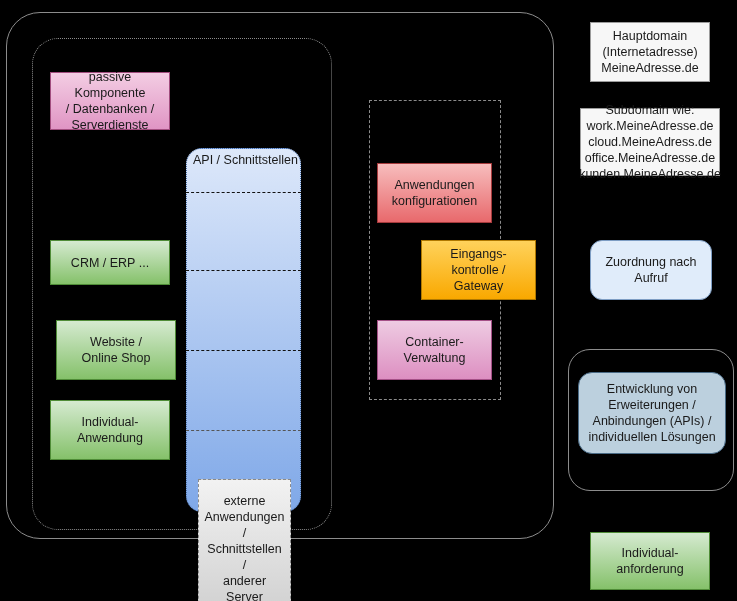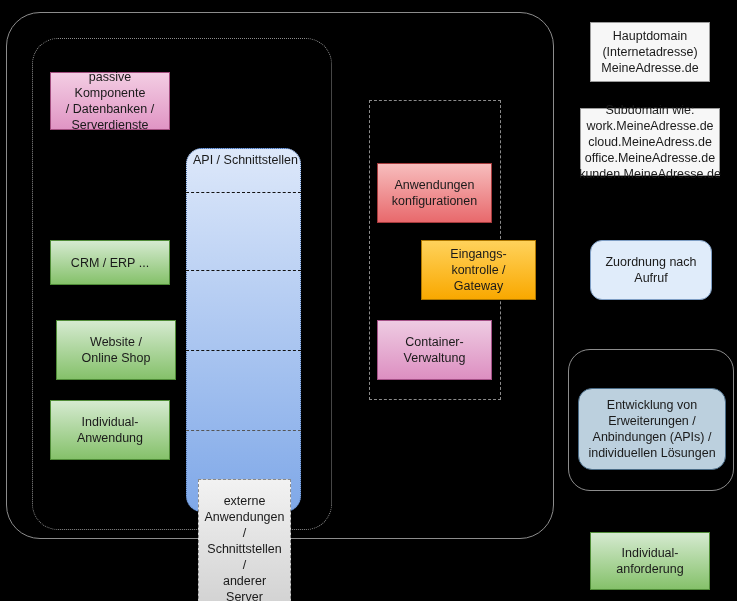--- a/index.html
+++ b/index.html
@@ -116,21 +116,21 @@
   .p-api          { left: 186px; top: 148px; width: 115px; height: 364px; }
   .p-extern       { left: 198px; top: 479px; width: 93px;  height: 140px; }
 
   .p-sicherheit   { left: 377px; top: 163px; width: 115px; height: 60px; }
   .p-eingang      { left: 377px; top: 240px; width: 115px; height: 60px; margin-left: 44px; }
   .p-container    { left: 377px; top: 320px; width: 115px; height: 60px; }
 
   .p-hauptdomain  { left: 590px; top: 22px;  width: 120px; height: 60px; }
   .p-subdomain    { left: 580px; top: 108px; width: 140px; height: 68px; }
   .p-zuordnung    { left: 590px; top: 240px; width: 122px; height: 60px; }
-  .p-entwicklung  { left: 578px; top: 388px; width: 148px; height: 82px; }
+  .p-entwicklung  { left: 578px; top: 372px; width: 148px; height: 82px; }
   .p-anforderung  { left: 590px; top: 532px; width: 120px; height: 58px; }
 
   
   .api-divider {
     position: absolute;
     left: 186px;
     width: 115px;
     height: 0;
     border-top: 1px dashed #111111;
   }

